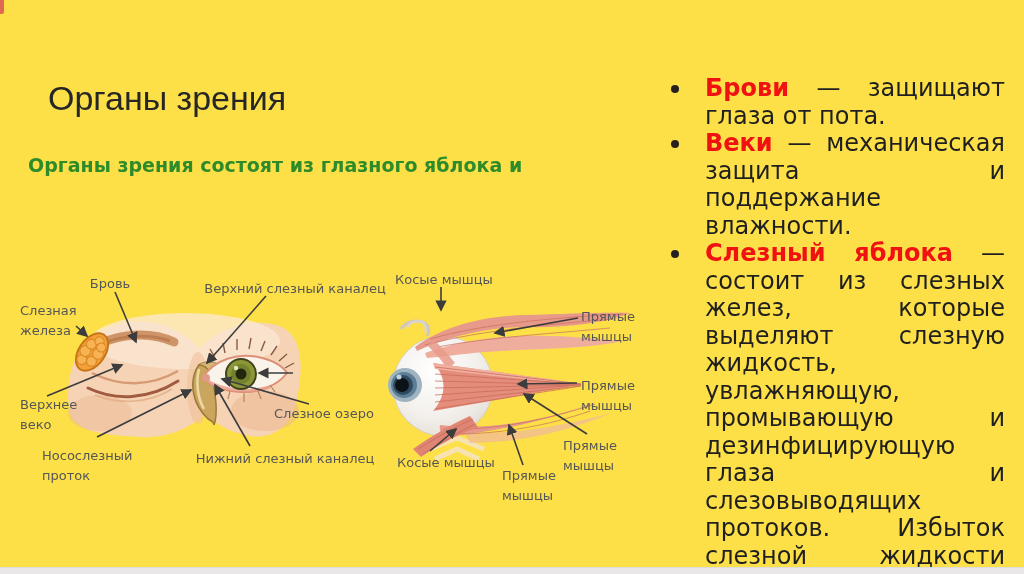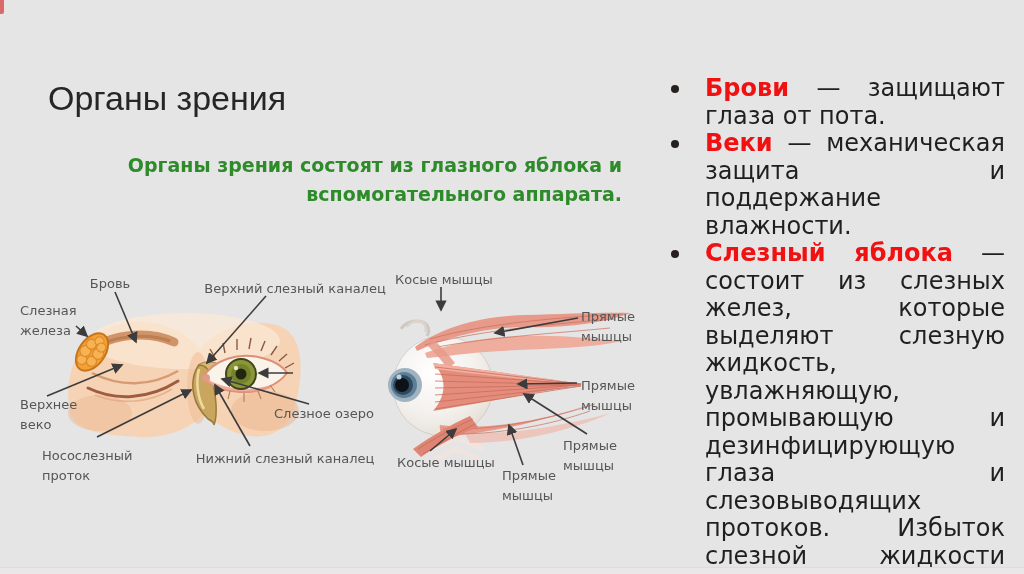--- a/index.html
+++ b/index.html
@@ -1,31 +1,31 @@
 <!DOCTYPE html>
 <html lang="ru"><head>
 <meta charset="utf-8">
 <style>
   html,body{margin:0;padding:0;background:#ffffff;}
   .slide{
-    position:relative;width:1024px;height:574px;background:#e5e5e5;
+    position:relative;width:1024px;height:574px;background:#fde047;
     overflow:hidden;font-family:"DejaVu Sans",sans-serif;
   }
   .corner-artifact{
     position:absolute;left:0;top:0;width:4px;height:14px;
     background:rgba(219,84,84,.85);border-radius:0 0 2px 0;
   }
   .title{
     position:absolute;left:48px;top:57px;
     font-family:"Liberation Sans",sans-serif;
     font-size:34px;line-height:36px;color:#262626;font-weight:400;
   }
   .subtitle{
-    position:absolute;left:56px;top:151px;width:566px;
-    text-align:right;font-size:19px;line-height:29px;
+    position:absolute;left:28px;top:151px;width:566px;
+    text-align:left;font-size:19px;line-height:29px;
     font-weight:bold;color:#2e8b2a;
   }
   .bullets{
     position:absolute;left:652px;top:60px;width:338px;
     margin:15px;padding:0;list-style:none;
     font-size:24px;line-height:27.5px;color:#1f1f1f;
     text-align:justify;
   }
   .bullets li{position:relative;padding-left:38px;}
   .bullet-dot{
@@ -49,21 +49,20 @@
 <body>
 
 <div class="slide">
 
   <div class="corner-artifact"></div>
 
   <h1 class="title">Органы зрения</h1>
 
   <div class="subtitle">
     <div>Органы зрения состоят из глазного яблока и</div>
-    <div>вспомогательного аппарата.</div>
   </div>
 
   <svg id="svg-lacrimal" class="diagram-svg" width="400" height="262" viewBox="0 0 400 262">
     <defs>
       <marker id="ah1" viewBox="0 0 10 10" refX="8.5" refY="5" markerWidth="7" markerHeight="7" orient="auto">
         <path d="M0,0 L10,5 L0,10 z" fill="#3c3c3c"></path>
       </marker>
     </defs>
 
     <g>

